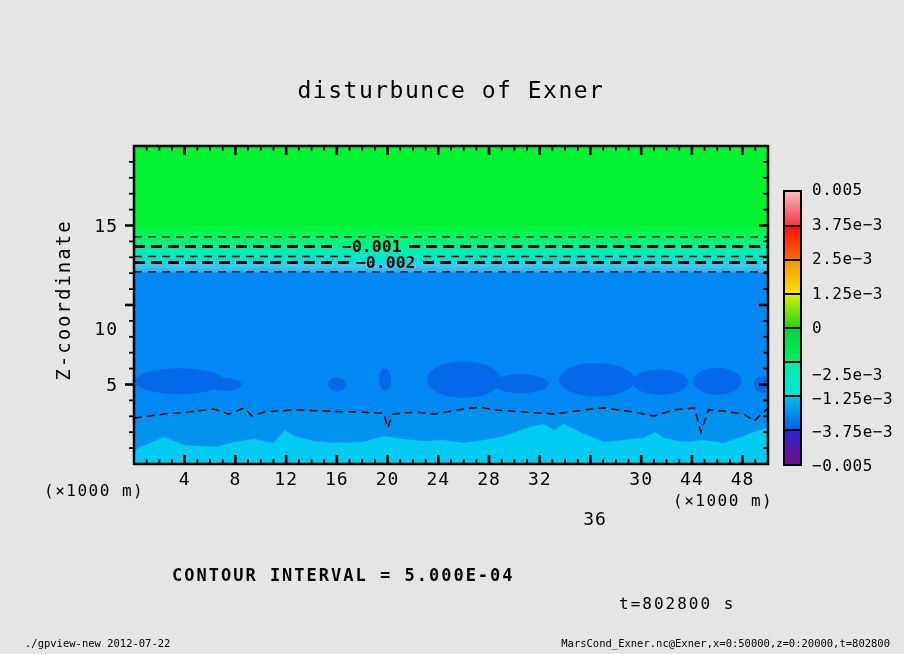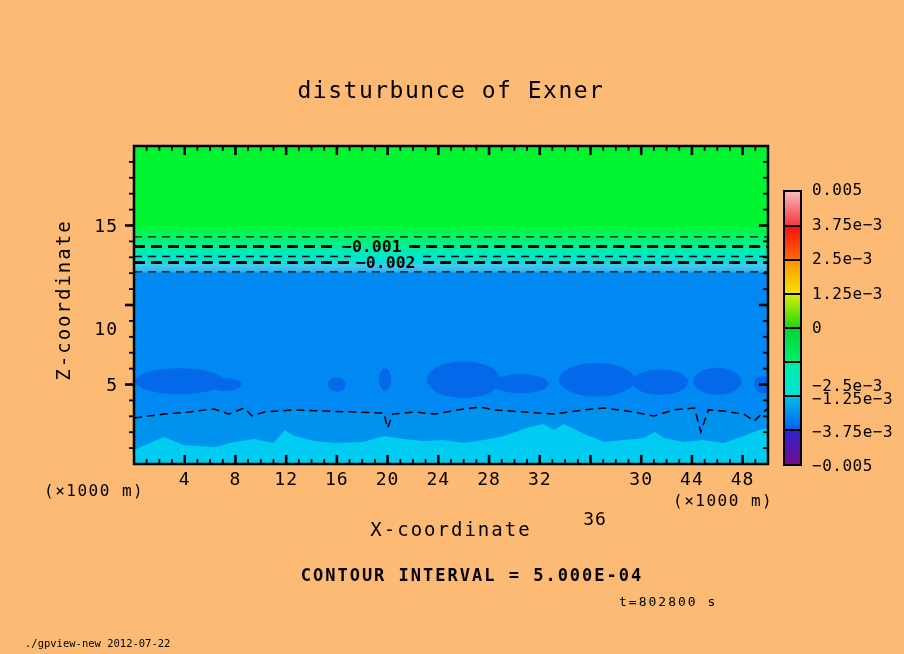--- a/index.html
+++ b/index.html
@@ -1,25 +1,25 @@
 <!DOCTYPE html>
 <html><head>
 <meta charset="utf-8">
 <style>
   html,body{margin:0;padding:0;background:#fff;}
-  .canvas{position:relative;width:904px;height:654px;background:#fdba74;overflow:hidden;
+  .canvas{position:relative;width:904px;height:654px;background:#e5e5e5;overflow:hidden;
           font-family:"DejaVu Sans Mono","Liberation Mono",monospace;color:#000;}
   .abs{position:absolute;}
   .title{left:134px;top:77px;width:634px;text-align:center;font-size:23px;letter-spacing:1.5px;white-space:nowrap;}
   .ylabel{left:63px;top:300px;transform:translate(-50%,-50%) rotate(-90deg);font-size:19px;letter-spacing:2px;white-space:nowrap;}
   .xlabel{left:134px;top:518px;width:634px;text-align:center;font-size:19px;letter-spacing:2px;}
   .unit-left{left:44px;top:481px;font-size:16px;letter-spacing:1.5px;}
   .unit-right{left:673px;top:491px;font-size:16px;letter-spacing:1.5px;}
-  .contour-note{left:172px;top:565px;width:600px;text-align:center;font-size:17px;letter-spacing:2px;font-weight:bold;}
-  .time-note{left:619px;top:594px;font-size:13px;letter-spacing:2px;}
+  .contour-note{left:172px;top:565px;width:600px;font-size:17px;letter-spacing:2px;font-weight:bold;}
+  .time-note{left:619px;top:594px;font-size:16px;letter-spacing:2px;}
   .footer-left{left:25px;top:637px;font-size:10.5px;}
   .footer-right{right:14px;top:637px;font-size:10.5px;}
   .tick-label-x{position:absolute;top:468px;width:56px;text-align:center;font-size:18px;letter-spacing:1px;}
   .tick-label-y{position:absolute;left:56px;width:62px;text-align:right;font-size:18px;letter-spacing:1px;}
   .cbar{left:783px;top:190px;width:19px;height:276px;border:2px solid #000;box-sizing:border-box;}
   .cb-sep{position:absolute;left:0;width:100%;height:2px;background:#000;}
   .cb-label{position:absolute;left:812px;font-size:16px;letter-spacing:0.5px;white-space:nowrap;}
   #plot-wrap{left:119px;top:140px;width:655px;height:330px;}
 </style>
 </head>
@@ -227,39 +227,39 @@
       <div class="tick-label-x" style="left: 714.64px;">48</div>
     </div>
   <div id="y-tick-labels">
       <div class="tick-label-y" style="top: 373.5px;">5</div>
       <div class="tick-label-y" style="top: 294px; margin-top: 24px;">10</div>
       <div class="tick-label-y" style="top: 214.5px;">15</div>
     </div>
 
   <div class="abs unit-left">(×1000 m)</div>
   <div class="abs unit-right">(×1000 m)</div>
-  <div class="abs xlabel">X-coordinate</div>
 
   <div class="abs cbar" id="cbar" style="background: linear-gradient(rgb(251, 183, 191) 0%, rgb(244, 53, 60) 12.5%, rgb(251, 13, 16) 12.5%, rgb(251, 108, 3) 25%, rgb(252, 147, 3) 25%, rgb(248, 227, 3) 37.5%, rgb(216, 240, 0) 37.5%, rgb(32, 213, 17) 50%, rgb(0, 213, 49) 50%, rgb(0, 238, 113) 62.5%, rgb(0, 237, 162) 62.5%, rgb(0, 226, 223) 75%, rgb(0, 191, 233) 75%, rgb(0, 95, 240) 87.5%, rgb(43, 36, 208) 87.5%, rgb(116, 11, 140) 100%);">
       <div class="cb-sep" style="top: 33px;"></div>
       <div class="cb-sep" style="top: 67px;"></div>
       <div class="cb-sep" style="top: 101px;"></div>
       <div class="cb-sep" style="top: 135px;"></div>
       <div class="cb-sep" style="top: 169px;"></div>
       <div class="cb-sep" style="top: 203px;"></div>
       <div class="cb-sep" style="top: 237px;"></div>
     </div>
   <div id="cb-labels">
       <div class="cb-label" style="top: 180px;">0.005</div>
       <div class="cb-label" style="top: 214.5px;">3.75e−3</div>
       <div class="cb-label" style="top: 249px;">2.5e−3</div>
       <div class="cb-label" style="top: 283.5px;">1.25e−3</div>
       <div class="cb-label" style="top: 318px;">0</div>
       <div class="cb-label" style="top: 352.5px; margin-top: 36px;">−1.25e−3</div>
-      <div class="cb-label" style="top: 376px; text-align: right;">−2.5e−3</div>
+      <div class="cb-label" style="top: 365px; text-align: right;">−2.5e−3</div>
       <div class="cb-label" style="top: 421.5px;">−3.75e−3</div>
       <div class="cb-label" style="top: 456px;">−0.005</div>
     </div>
 
   <div class="abs contour-note">CONTOUR INTERVAL = 5.000E-04</div>
   <div class="abs time-note">t=802800 s</div>
   <div class="abs footer-left">./gpview-new  2012-07-22</div>
+  <div class="abs footer-right">MarsCond_Exner.nc@Exner,x=0:50000,z=0:20000,t=802800</div>
 </div>
 
 </body></html>

